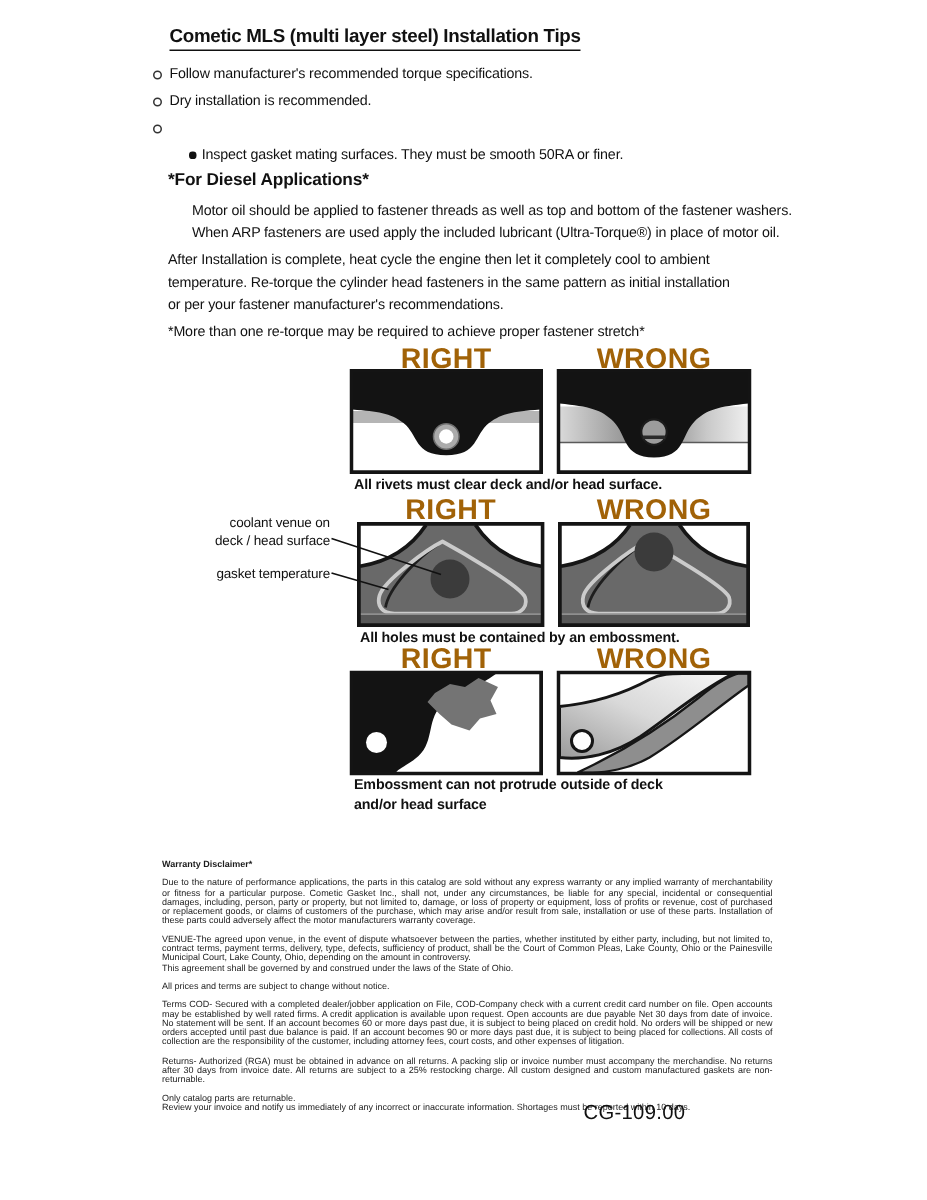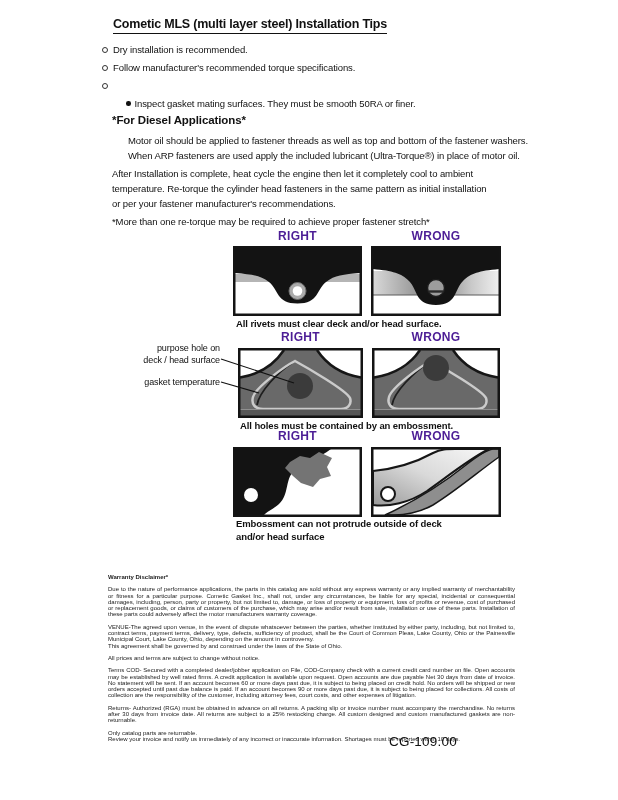--- a/index.html
+++ b/index.html
@@ -30,21 +30,21 @@
   }
 
   
   .diesel-heading{left:112px;top:114px;font-size:11.5px;font-weight:bold;letter-spacing:-0.1px;}
   .para{font-size:9.5px;line-height:15px;letter-spacing:-0.1px;white-space:pre-line;width:410px;}
   .p1{left:128px;top:133px;}
   .p2{left:112px;top:166px;}
   .p3{left:112px;top:214px;}
 
   
-  .rw-label{font-size:12px;font-weight:600;letter-spacing:0.3px;text-align:center;color:#4c1d95;}
+  .rw-label{font-size:19px;font-weight:600;letter-spacing:0.3px;text-align:center;color:#a16207;}
   .caption{font-size:9.5px;font-weight:bold;letter-spacing:-0.1px;white-space:pre-line;line-height:12.5px;}
   .frame{line-height:0;}
   .frame svg{display:block;}
 
   .side-label{
     font-size:9px;letter-spacing:-0.1px;text-align:right;line-height:11.5px;white-space:pre-line;
   }
 
   
   .legal{left:108px;top:574px;width:407px;font-size:6px;line-height:6.3px;color:#1c1c1c;letter-spacing:0;}
@@ -54,25 +54,25 @@
   .doc-number{left:389px;top:734px;font-size:13.5px;letter-spacing:0.2px;color:#111;}
 </style>
 </head>
 <body>
 
 <div class="abs title">Cometic MLS (multi layer steel) Installation Tips</div>
 
 <div class="abs tips">
   <div class="tip-row lvl1">
     <span class="marker-circle"></span>
-    <span>Dry installation is recommended.</span>
+    <span>Follow manufacturer's recommended torque specifications.</span>
   </div>
   <div class="tip-row lvl1">
     <span class="marker-circle"></span>
-    <span>Follow manufacturer's recommended torque specifications.</span>
+    <span>Dry installation is recommended.</span>
   </div>
   <div class="tip-row lvl1">
     <span class="marker-circle"></span>
   </div>
   <div class="tip-row lvl2">
     <span class="marker-dot"></span>
     <span>Inspect gasket mating surfaces.  They must be smooth 50RA or finer.</span>
   </div>
 </div>
 
@@ -118,21 +118,21 @@
     <line x1="57.5" y1="45.5" x2="72.5" y2="45.5" stroke="#2a2a2a" stroke-width="2.4"></line>
     <rect x="1.25" y="1.25" width="127.5" height="67.5" fill="none" stroke="#141414" stroke-width="2.5"></rect>
   </svg>
 </div>
 
 <div class="abs caption" style="left:236px;top:318px;">All rivets must clear deck and/or head surface.</div>
 
 <div class="abs rw-label" style="left:238px;top:330px;width:125px;">RIGHT</div>
 <div class="abs rw-label" style="left:372px;top:330px;width:128px;">WRONG</div>
 
-<div class="abs side-label" style="left:110px;top:343px;width:110px;">purpose hole on
+<div class="abs side-label" style="left:110px;top:343px;width:110px;">coolant venue on
 deck / head surface</div>
 <div class="abs side-label" style="left:110px;top:377px;width:110px;">gasket temperature</div>
 
 <div class="abs frame" style="left:238px;top:348px;z-index:1;">
   <svg width="125" height="70" viewBox="0 0 125 70">
     <rect x="0" y="0" width="125" height="70" fill="#696969"></rect>
     <path d="M2,2 H46 C38,14 24,26 2,29.5 Z" fill="#ffffff"></path>
     <path d="M46,2 C38,14 24,26 2,29.5" fill="none" stroke="#161616" stroke-width="2.5"></path>
     <path d="M123,2 H79 C87,14 101,26 123,29.5 Z" fill="#ffffff"></path>
     <path d="M79,2 C87,14 101,26 123,29.5" fill="none" stroke="#161616" stroke-width="2.5"></path>

